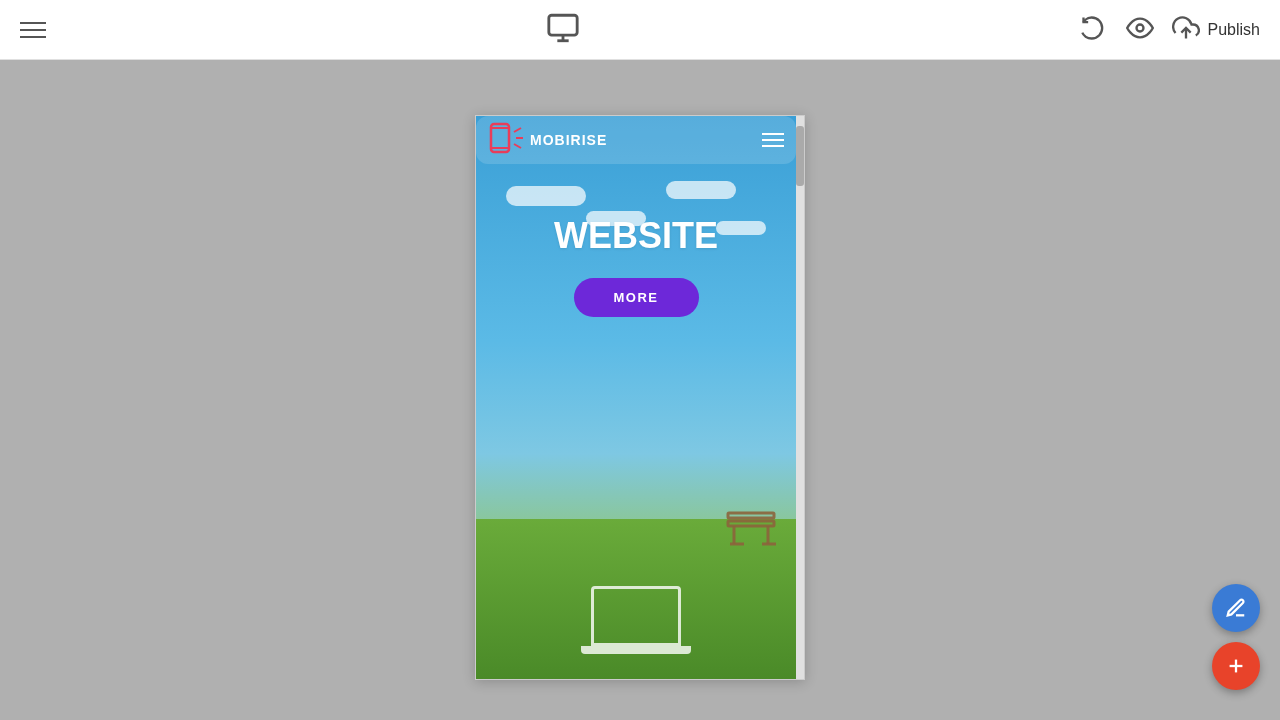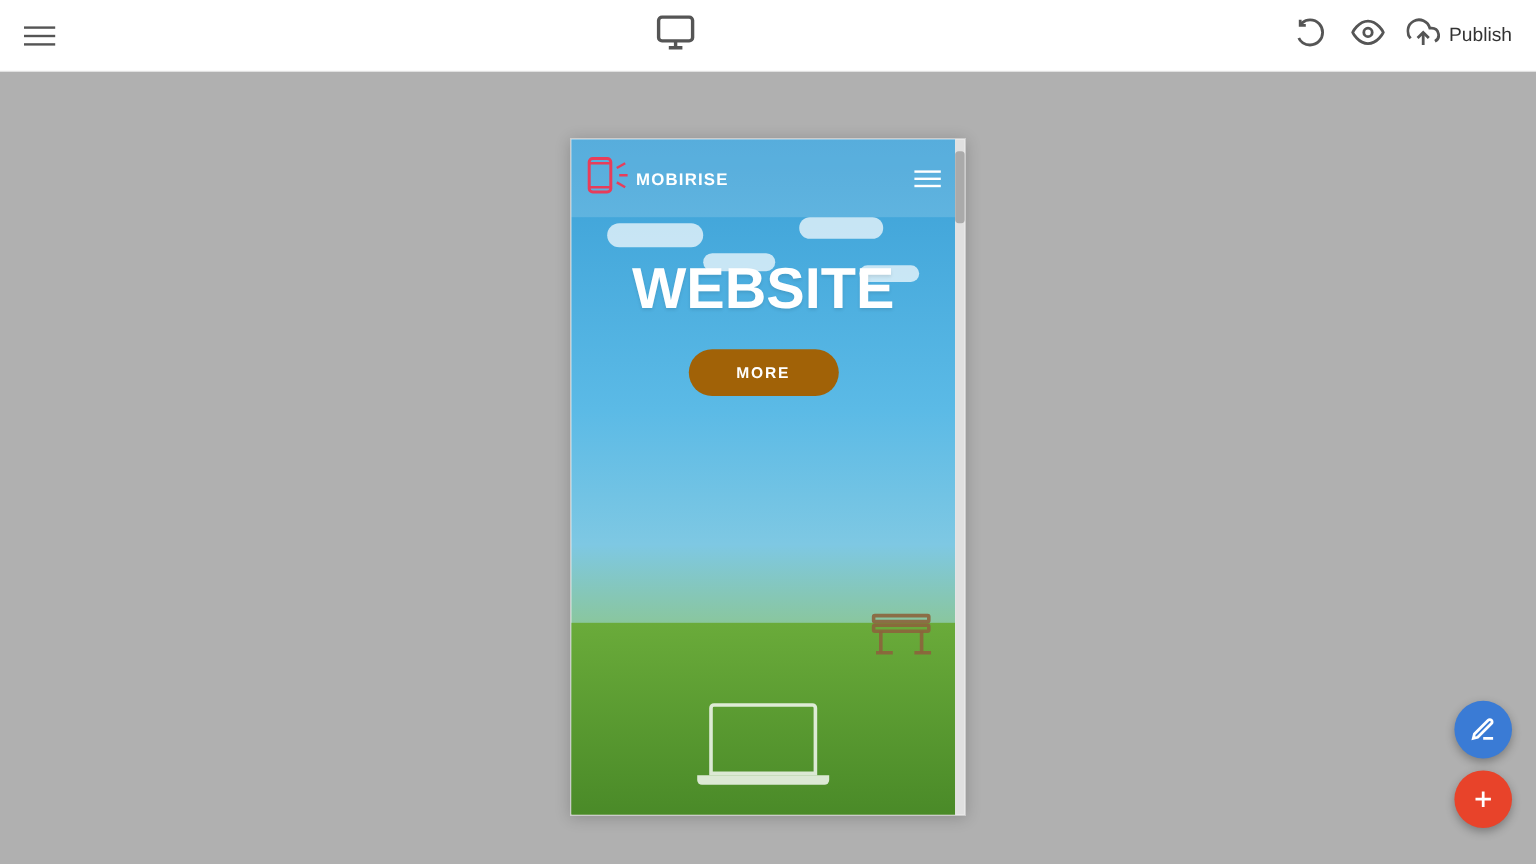--- a/index.html
+++ b/index.html
@@ -138,27 +138,28 @@
       background: #aaa;
       border-radius: 3px;
       position: absolute;
       top: 10px;
     }
 
     
     .preview-nav {
       position: absolute;
       top: 0; left: 0; right: 8px;
-      height: 65px;
+      height: 48px;
       background: rgba(255,255,255,0.15);
       display: flex;
       align-items: center;
       justify-content: space-between;
       padding: 0 12px;
       z-index: 20;
+      border-radius: 12px;
     }
 
     .preview-logo {
       display: flex;
       align-items: center;
       gap: 6px;
     }
 
     .preview-logo-icon svg {
       width: 36px;
@@ -247,39 +248,39 @@
       right: 8px;
       display: flex;
       flex-direction: column;
       align-items: center;
       z-index: 10;
       padding: 20px 15px 0;
     }
 
     .preview-headline {
       color: white;
-      font-size: 48px;
+      font-size: 36px;
       font-weight: 900;
       text-align: center;
       line-height: 1.1;
       text-shadow: 0 1px 3px rgba(0,0,0,0.1);
     }
 
     .preview-subtext {
       color: white;
       font-size: 13px;
       text-align: center;
       margin-top: 18px;
       line-height: 1.6;
       opacity: 0.95;
     }
 
     .preview-more-btn {
       margin-top: 22px;
-      background: #a16207;
+      background: #6d28d9;
       color: white;
       border: none;
       border-radius: 30px;
       padding: 12px 40px;
       font-size: 13px;
       font-weight: 700;
       letter-spacing: 1.5px;
       cursor: pointer;
     }
 

